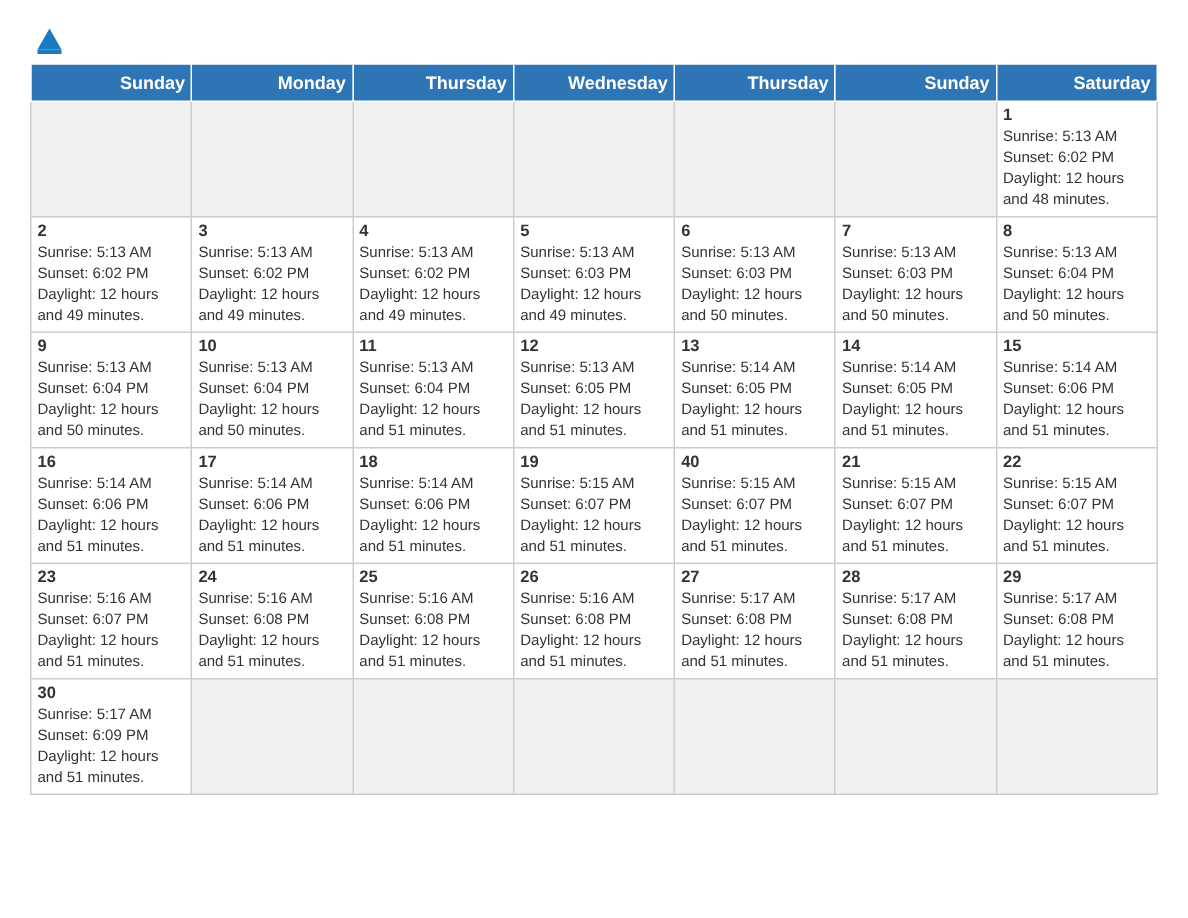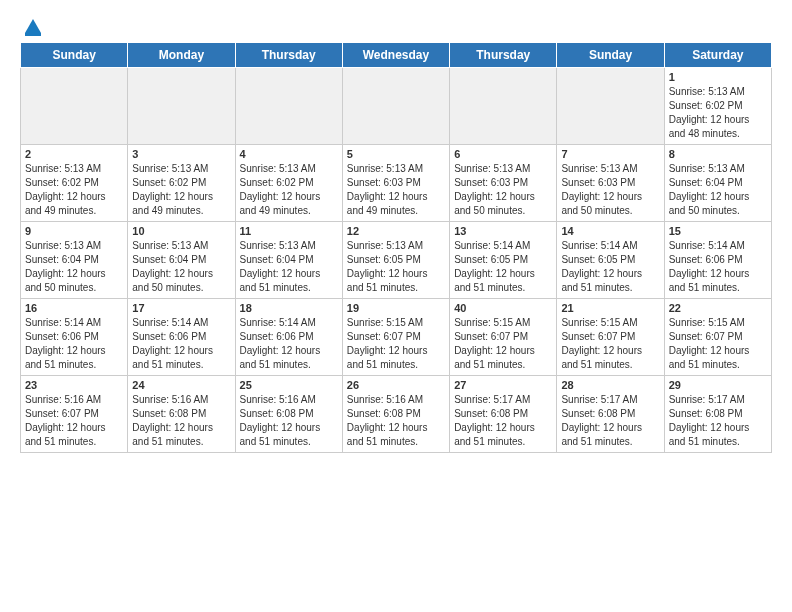--- a/index.html
+++ b/index.html
@@ -47,21 +47,21 @@
       width: 100%;
       border-collapse: collapse;
       table-layout: fixed;
     }
     thead tr th {
       background: #2e75b6;
       color: #fff;
       font-size: 12px;
       font-weight: bold;
       padding: 5px 4px;
-      text-align: center;
+      text-align: right;
       border: 1px solid #fff;
     }
     tbody tr td {
       border: 1px solid #ccc;
       vertical-align: top;
       padding: 3px 4px;
       font-size: 9px;
       color: #333;
       background: #fff;
       height: 72px;
@@ -330,14 +330,29 @@
 and 51 minutes.</div>
         </td>
         <td>
           <span class="day-num">29</span>
           <div class="day-info" style="white-space: pre-line;">Sunrise: 5:17 AM
 Sunset: 6:08 PM
 Daylight: 12 hours
 and 51 minutes.</div>
         </td>
       </tr>
+      <tr>
+        <td class="last-row">
+          <span class="day-num">30</span>
+          <div class="day-info" style="white-space: pre-line;">Sunrise: 5:17 AM
+Sunset: 6:09 PM
+Daylight: 12 hours
+and 51 minutes.</div>
+        </td>
+        <td class="empty last-row"></td>
+        <td class="empty last-row"></td>
+        <td class="empty last-row"></td>
+        <td class="empty last-row"></td>
+        <td class="empty last-row"></td>
+        <td class="empty last-row"></td>
+      </tr>
     </tbody>
 </table>
 
 </body></html>

